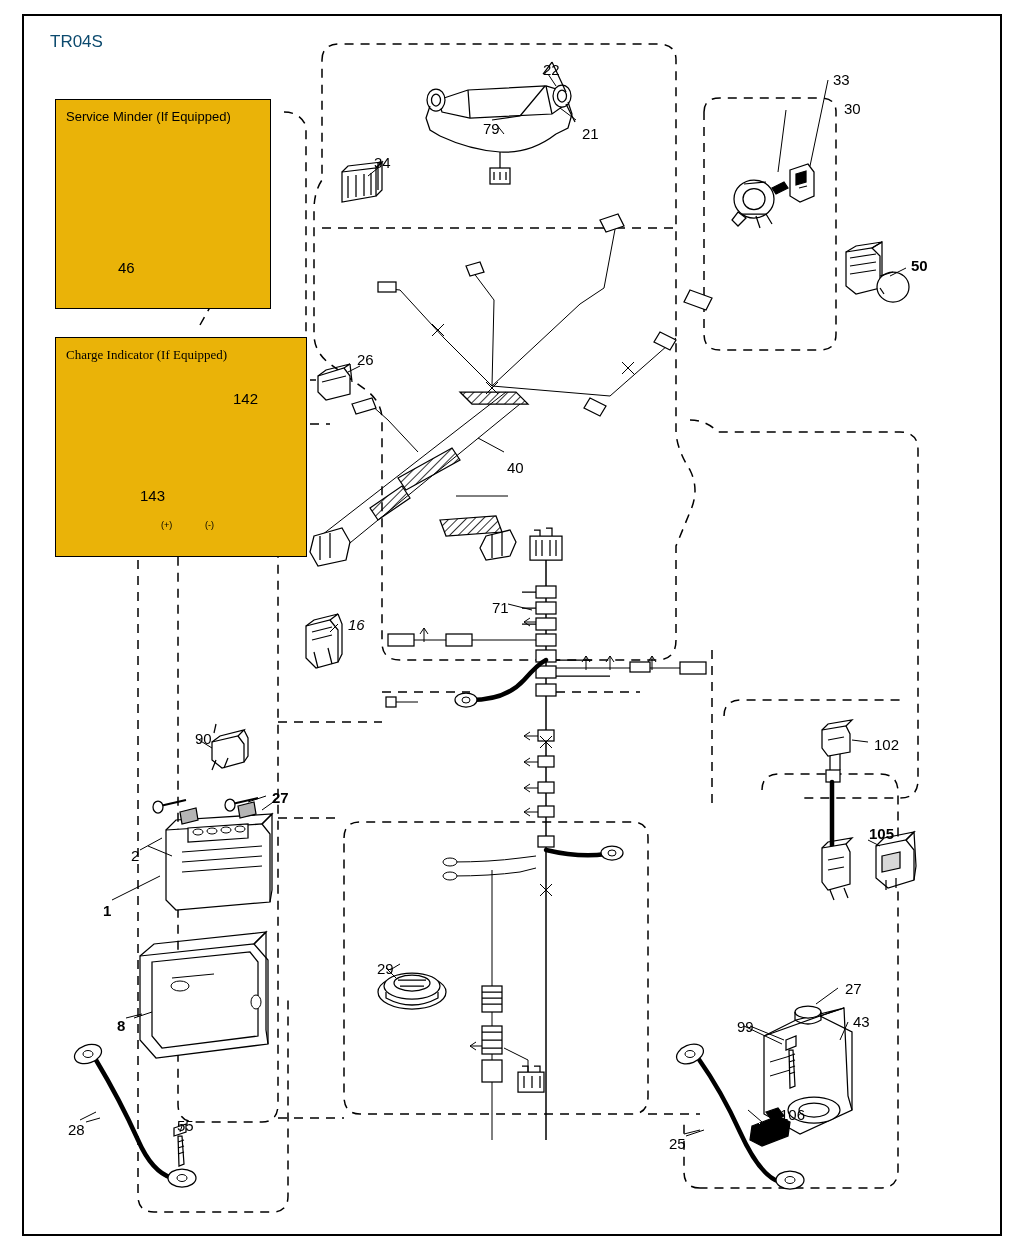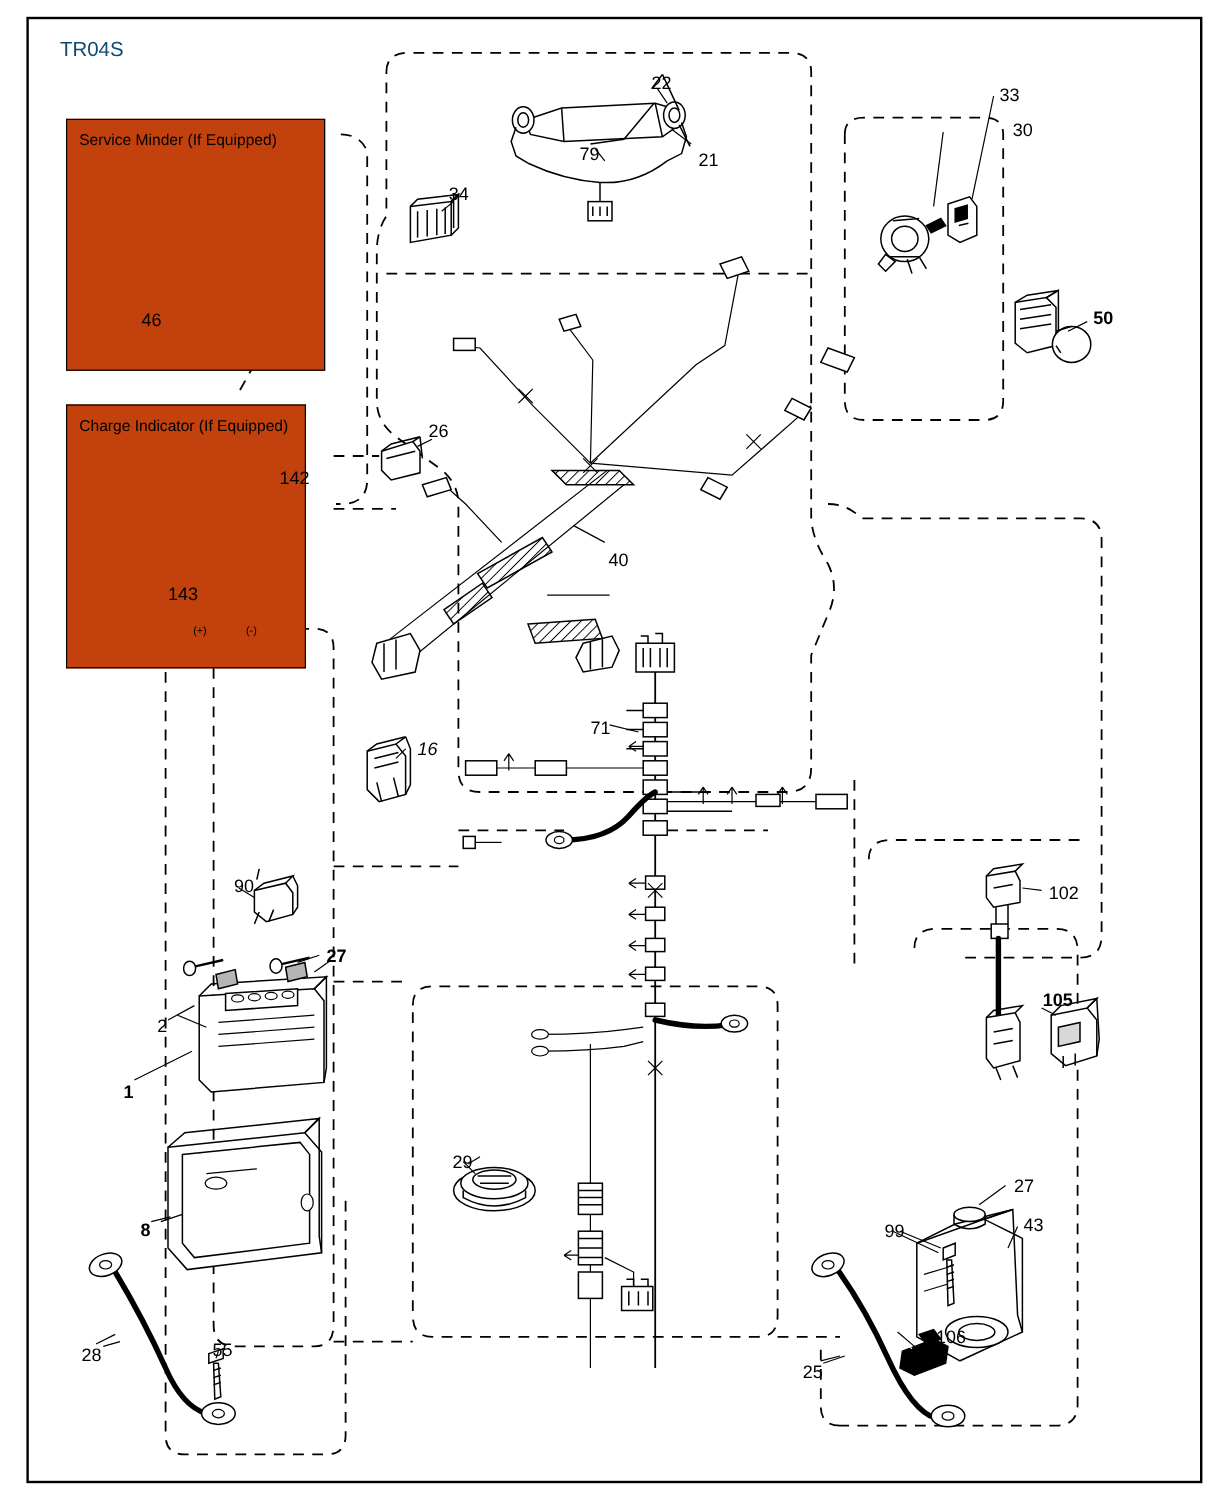--- a/index.html
+++ b/index.html
@@ -43,42 +43,43 @@
   #part-code {
     position: absolute;
     left: 50px;
     top: 32px;
     font-size: 17px;
     color: #0c4a6e;
   }
   .inset-box {
     position: absolute;
     border: 1.5px solid #000;
-    background: #c2410c;
+    background: #eab308;
     box-sizing: border-box;
   }
   .inset-title {
     position: absolute;
     left: 10px;
     top: 9px;
     font-size: 13px;
     color: #000;
     white-space: nowrap;
   }
   #inset-service {
     left: 55px;
     top: 99px;
     width: 216px;
     height: 210px;
   }
   #inset-charge {
     left: 55px;
     top: 337px;
-    width: 200px;
+    width: 252px;
     height: 220px;
+    font-family: Liberation Serif, serif;
   }
   svg.art {
     position: absolute;
     left: 0;
     top: 0;
     width: 1024px;
     height: 1255px;
     pointer-events: none;
   }
   .ln { stroke: #000; fill: none; }

